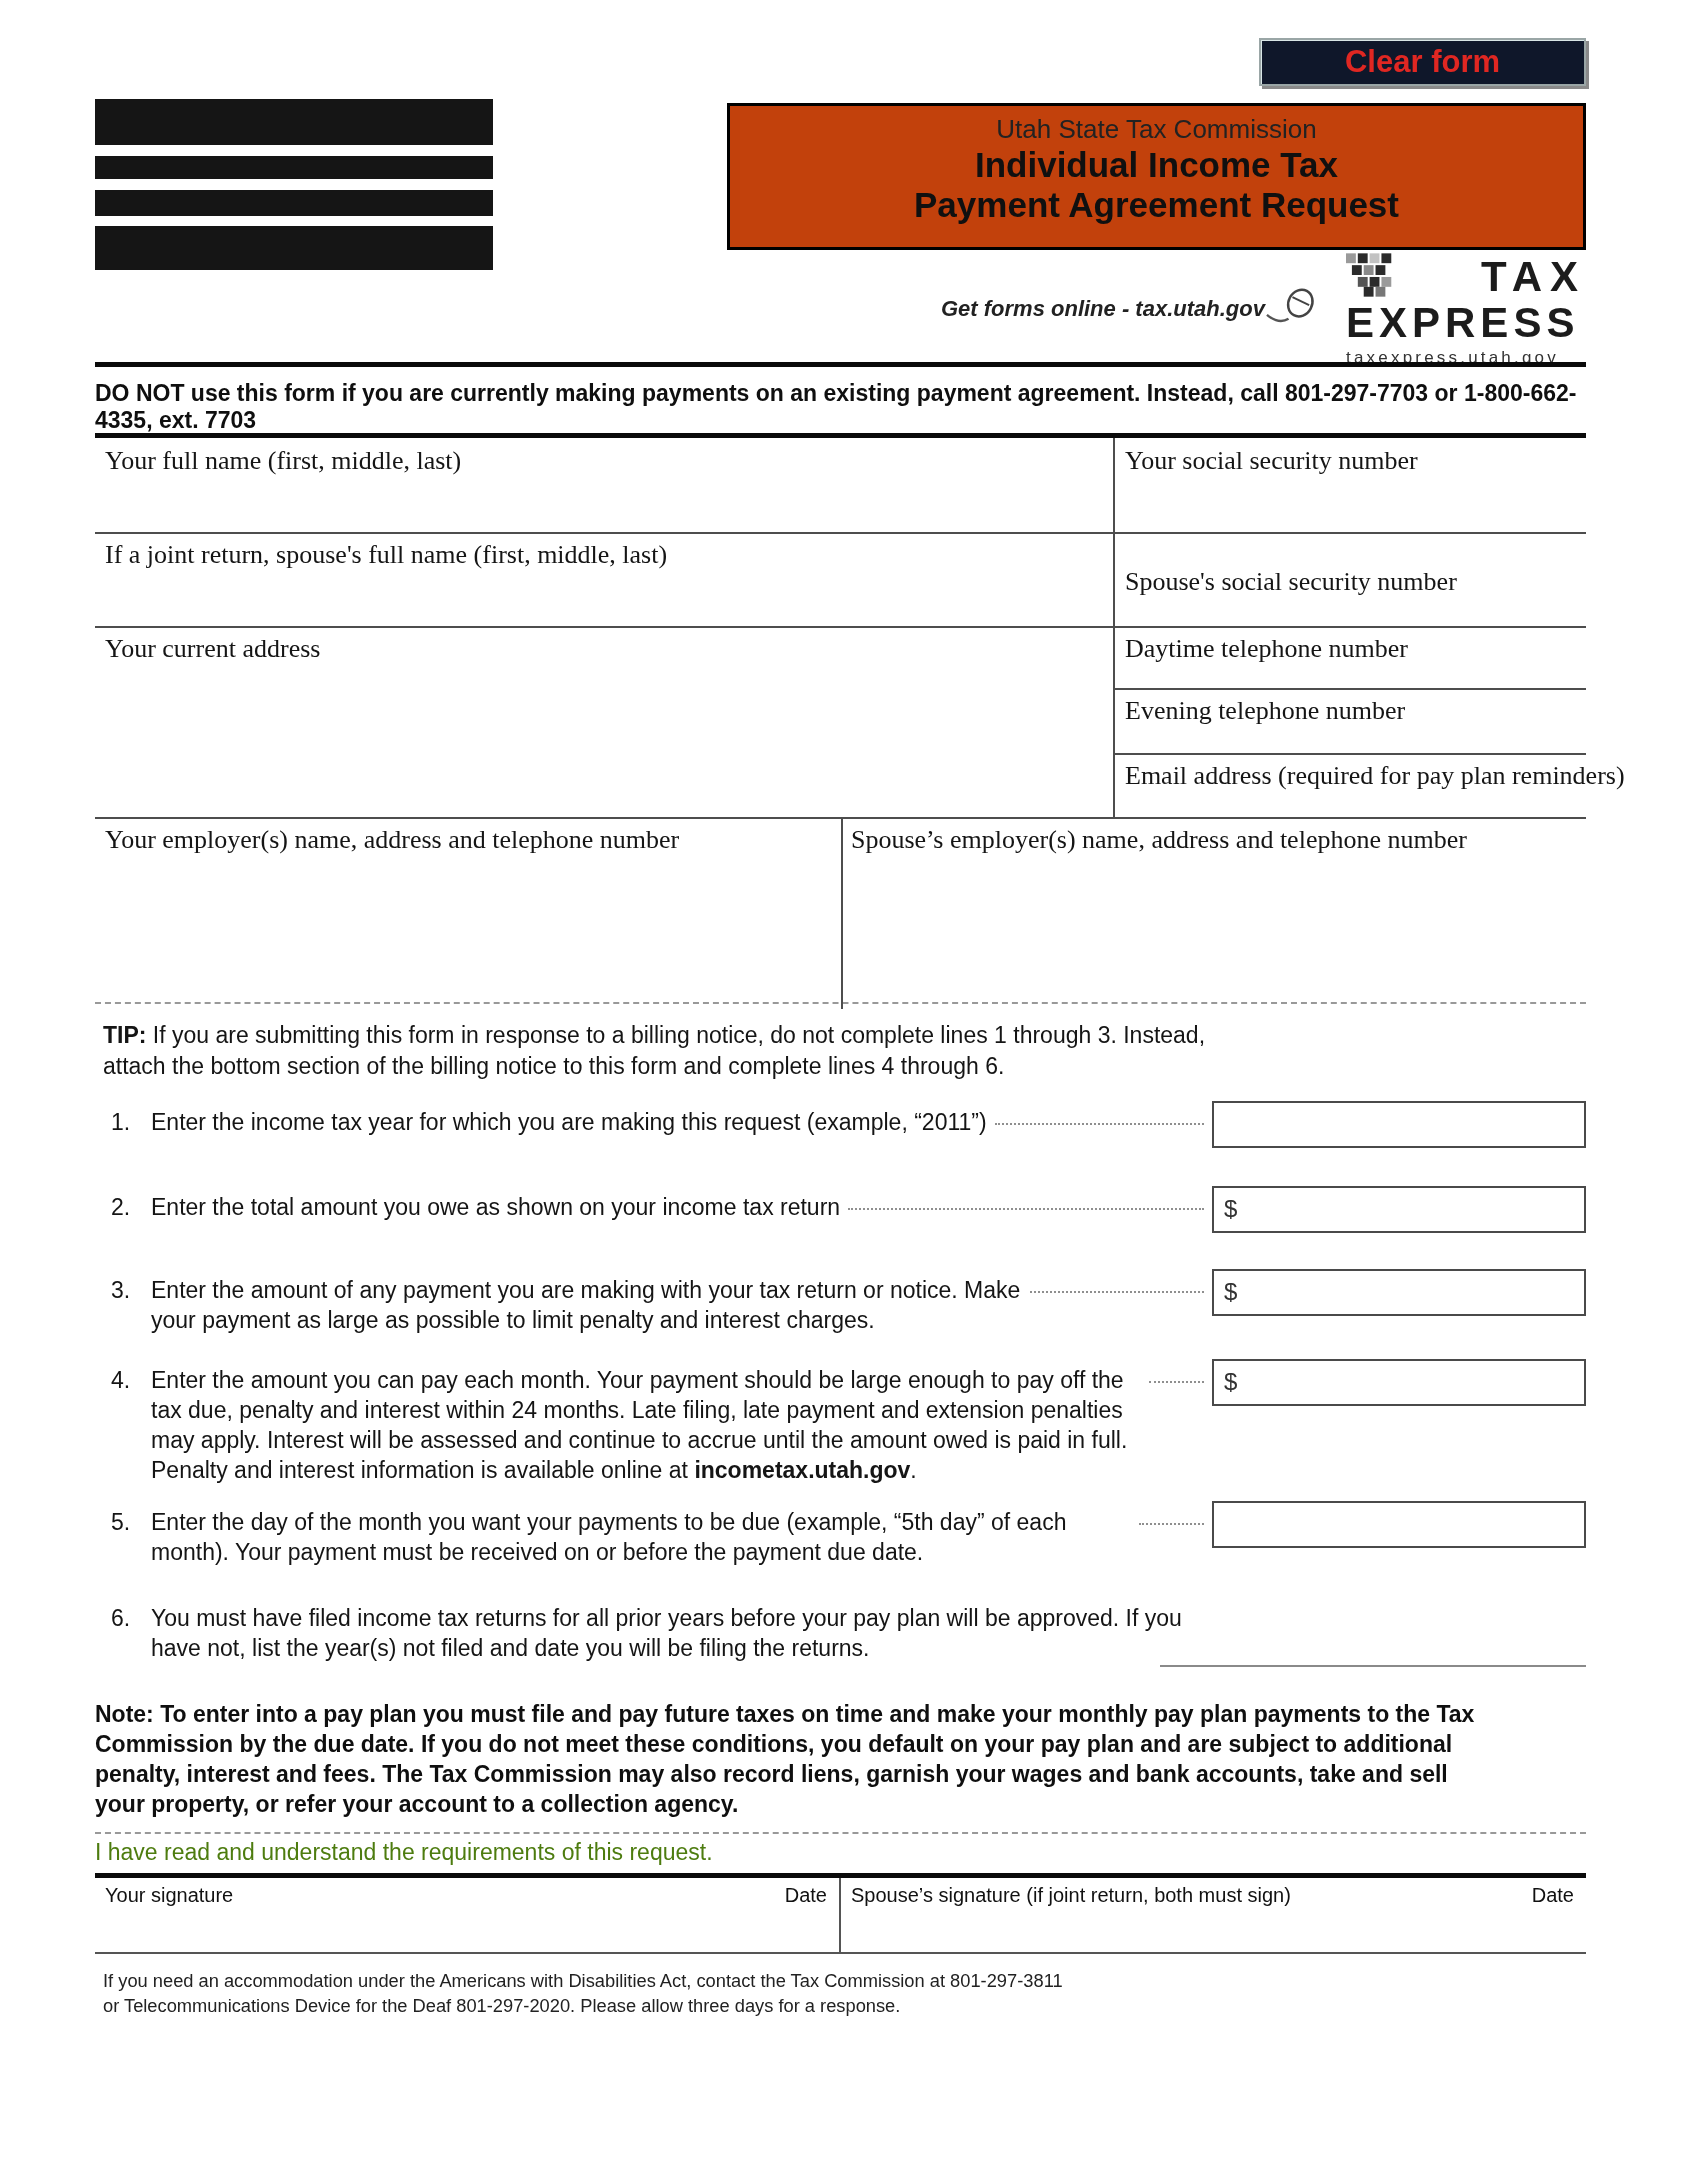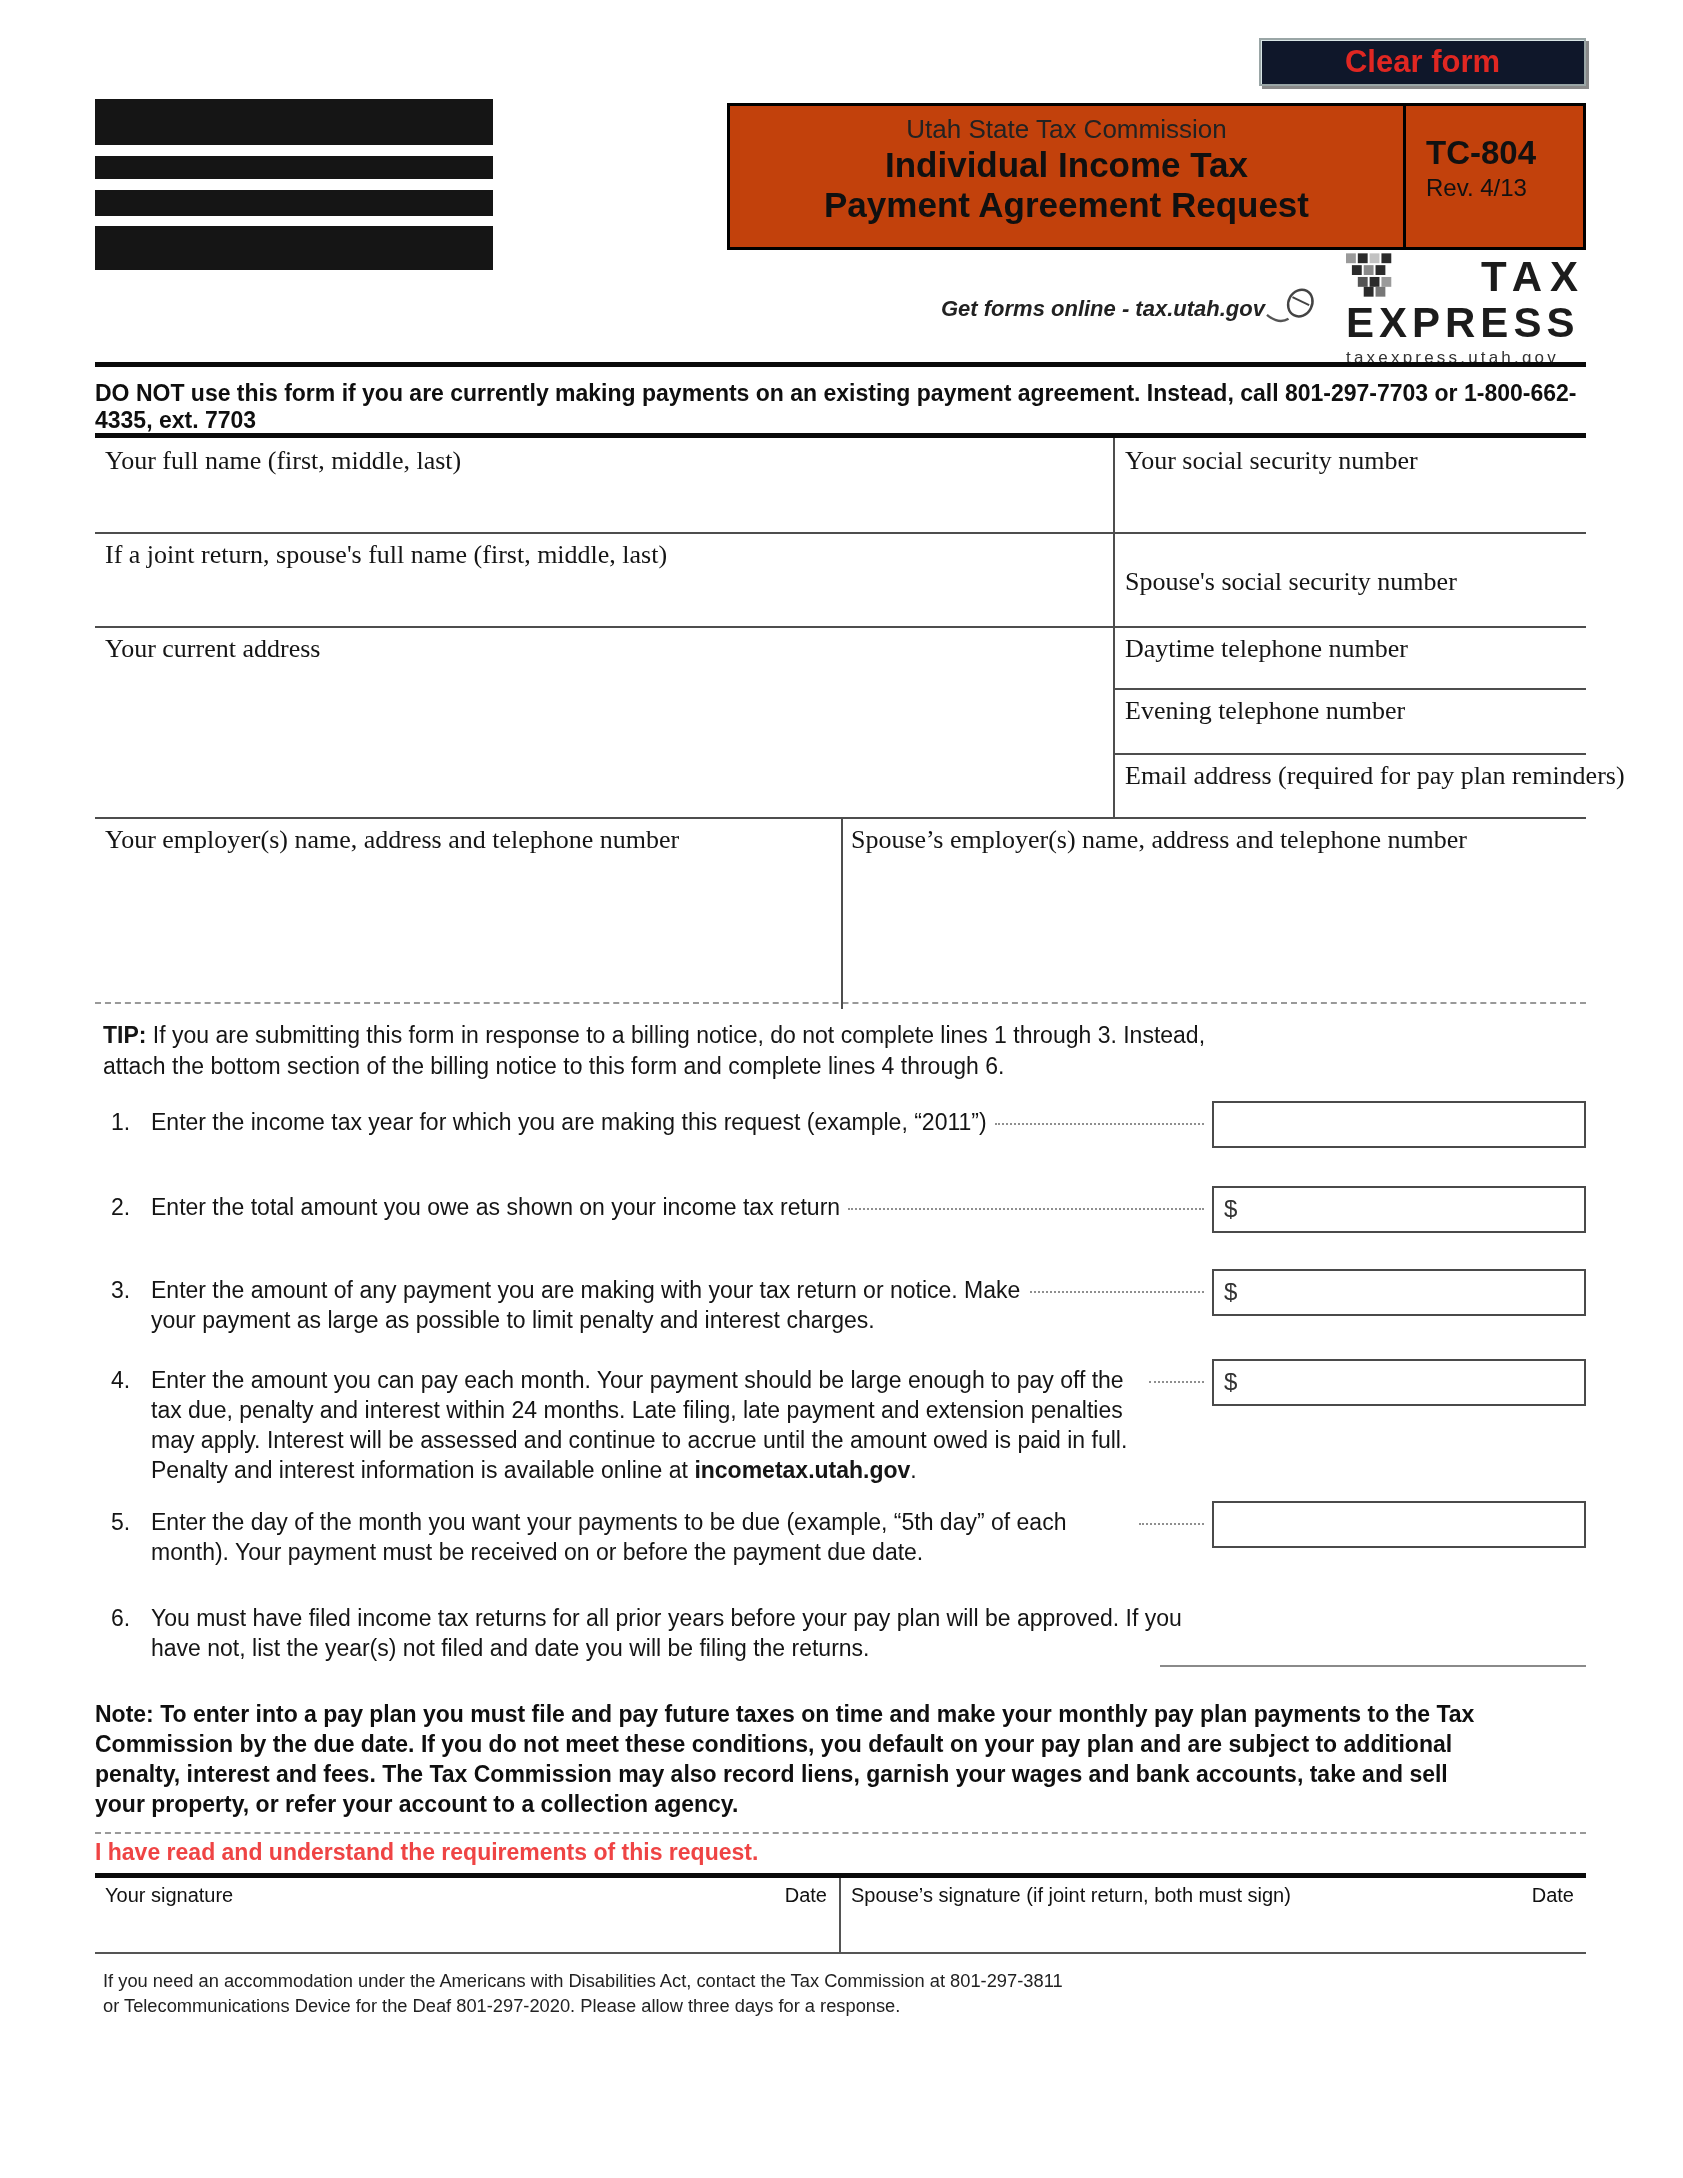--- a/index.html
+++ b/index.html
@@ -86,21 +86,21 @@
     margin-top:-6px; padding:7px 0 0 10px; font-size:24px; color:#333;
   }
   .mt44 { margin-top:44px; } .mt42 { margin-top:42px; } .mt30 { margin-top:30px; }
   .mt22 { margin-top:22px; } .mt36 { margin-top:36px; }
   #line6-answer { position:absolute; right:0; bottom:-4px; width:426px; border-bottom:2px solid #8a8a8a; height:0; }
 
   
   #note { position:absolute; top:1699px; left:95px; width:1386px; font-size:23px; font-weight:bold; line-height:30px; color:#0f0f0f; }
 
   #sep-dashed { position:absolute; top:1832px; left:95px; width:1491px; border-top:2px dashed #999; }
-  #ack { position:absolute; top:1839px; left:95px; font-size:23px; color:#ef4444;font-weight:bold; }
+  #ack { position:absolute; top:1839px; left:95px; font-size:23px; color:#4d7c0f; }
 
   
   #signature {
     position:absolute; top:1873px; left:95px; width:1491px; height:81px;
     border-top:5px solid #0a0a0a; border-bottom:2px solid #555; display:flex; font-size:20px;
   }
   .sig-block { display:flex; justify-content:space-between; padding:6px 12px 0 10px; position:relative; }
   #sig-left { width:746px; border-right:2px solid #555; }
   #sig-right { flex:1; }
   .sig-overlay { position:absolute; background:transparent; }
@@ -120,24 +120,20 @@
     <div class="bar bar2"></div>
     <div class="bar bar3"></div>
     <div class="bar bar4"></div>
   </div>
 
   <div id="header-box">
     <div id="header-left">
       <div id="header-agency">Utah State Tax Commission</div>
       <div class="header-title">Individual Income Tax</div>
       <div class="header-title">Payment Agreement Request</div>
-    </div>
-    <div id="header-right">
-      <div id="form-number">TC-804</div>
-      <div id="form-rev">Rev. 4/13</div>
     </div>
   </div>
 
   <div id="get-forms">
     <span>Get forms online - tax.utah.gov</span>
     <span>
       <svg width="51" height="38" viewBox="0 0 52 38">
         <path d="M2 28 q12 10 22 4" fill="none" stroke="#555" stroke-width="2.5"></path>
         <ellipse cx="36" cy="16" rx="12" ry="14" fill="#fff" stroke="#444" stroke-width="2.5" transform="rotate(28 36 16)"></ellipse>
         <line x1="28" y1="10" x2="45" y2="18" stroke="#444" stroke-width="2"></line>

